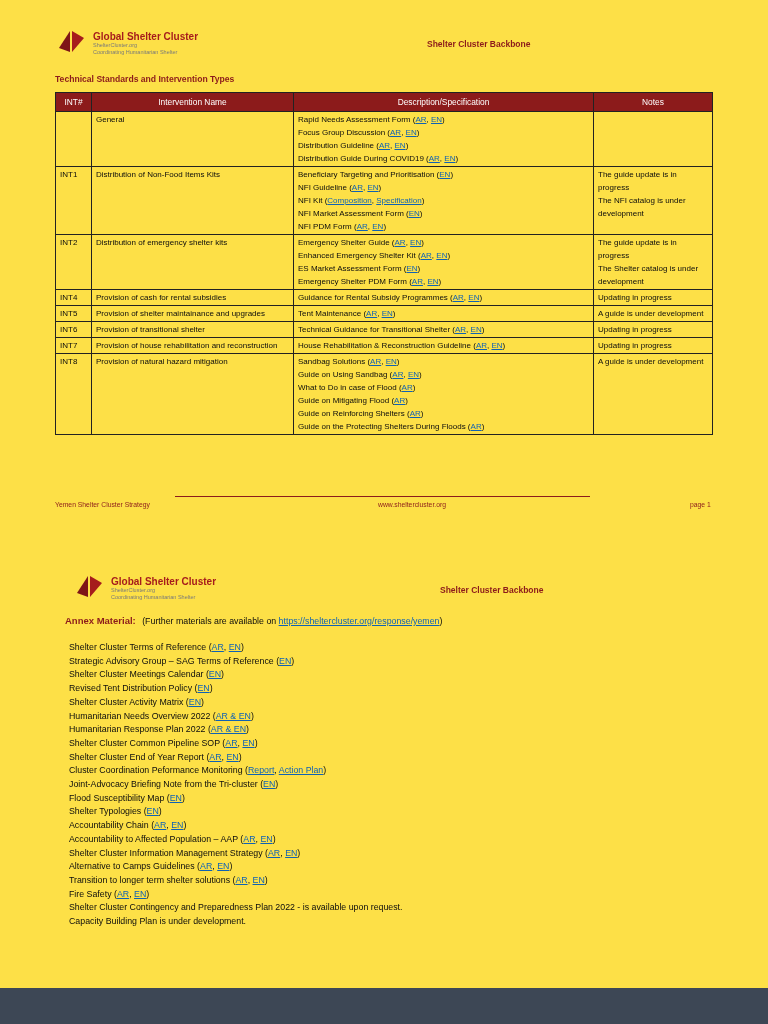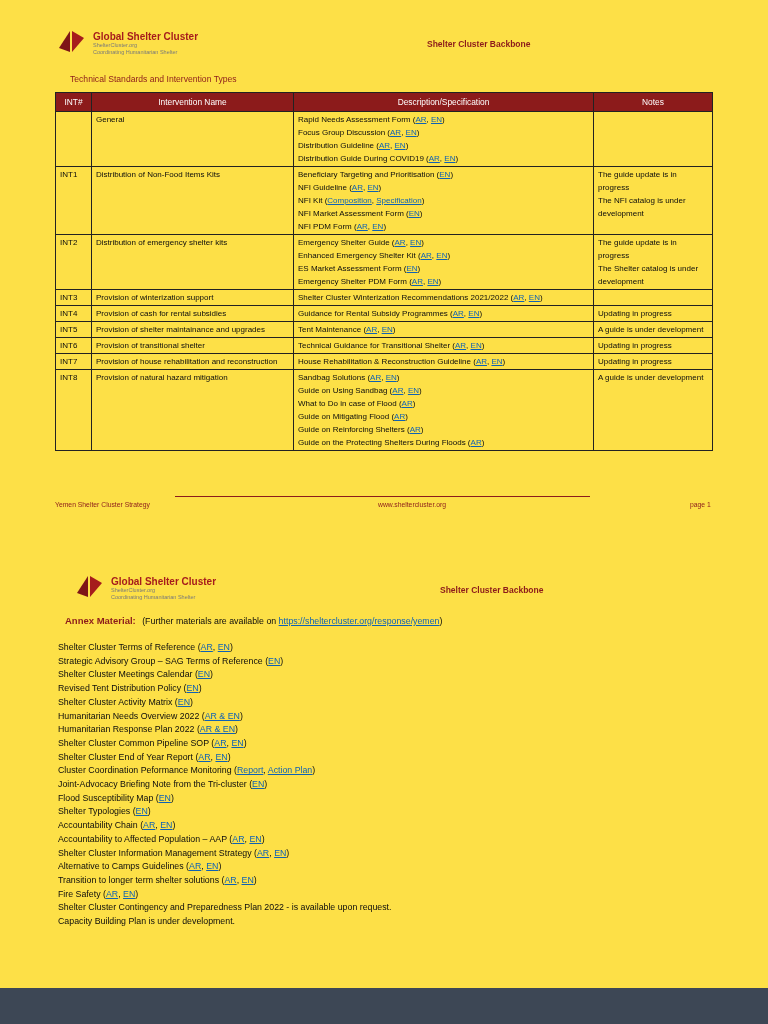--- a/index.html
+++ b/index.html
@@ -8,21 +8,21 @@
   .viewer{position:relative;width:768px;height:1024px;background:#fde047;overflow:hidden;}
 
   
   .logo-block{position:absolute;display:flex;gap:6px;align-items:flex-start;}
   .logo-text{padding-top:2px;}
   .logo-title{color:#a61c1c;font-weight:bold;font-size:10px;line-height:11px;}
   .logo-sub{color:#7a7a7a;font-size:5.5px;line-height:7px;}
 
   .backbone{position:absolute;color:#8c1b1b;font-weight:bold;font-size:8.5px;margin-left:32px;}
 
-  .section-title{position:absolute;left:70px;top:74px;color:#8c1b1b;font-size:8.6px;font-weight:400;}
+  .section-title{position:absolute;left:55px;top:74px;color:#8c1b1b;font-size:8.6px;font-weight:700;}
 
   
   table.int-table{position:absolute;left:55px;top:92px;width:657px;border-collapse:collapse;table-layout:fixed;}
   table.int-table th{background:#8c1b1b;color:#ffffff;font-weight:normal;text-align:center;
     font-size:8.4px;padding:4px 4px;border:1px solid #222;}
   table.int-table td{border:1px solid #222;font-size:8px;line-height:13px;padding:1px 4px;
     vertical-align:top;color:#0c0c0c;}
   td.col-name{vertical-align:middle;margin-left:15px;}
   .line{min-height:13px;}
 
@@ -31,21 +31,21 @@
   
   .footer-line{position:absolute;left:175px;top:496px;width:415px;border-top:1px solid #8c1b1b;}
   .footer-text{position:absolute;color:#8c1b1b;font-size:6.8px;white-space:nowrap;}
   .f-left{left:55px;top:501px;}
   .f-center{left:378px;top:501px;}
   .f-right{left:690px;top:501px;}
 
   
   .annex-head{position:absolute;left:65px;top:615px;font-size:8.8px;color:#0c0c0c;white-space:nowrap;}
   .annex-title{color:#8c1b1b;font-weight:bold;font-size:9.5px;margin-right:4px;}
-  .annex-list{position:absolute;left:58px;top:641px;font-size:8.8px;line-height:13.7px;color:#0c0c0c;}
+  .annex-list{position:absolute;left:69px;top:641px;font-size:8.8px;line-height:13.7px;color:#0c0c0c;}
   .annex-item{white-space:nowrap;}
 
   .viewer-bottom{position:absolute;left:0;top:988px;width:768px;height:36px;background:#3d4755;}
 </style>
 </head>
 <body>
 
 <div class="viewer">
 
   <div>
@@ -114,28 +114,20 @@
             <td class="col-desc">
               <div class="line">Emergency Shelter Guide (<span class="doclink">AR</span>, <span class="doclink">EN</span>)</div>
               <div class="line">Enhanced Emergency Shelter Kit (<span class="doclink">AR</span>, <span class="doclink">EN</span>)</div>
               <div class="line">ES Market Assessment Form (<span class="doclink">EN</span>)</div>
               <div class="line">Emergency Shelter PDM Form (<span class="doclink">AR</span>, <span class="doclink">EN</span>)</div>
             </td>
             <td class="col-notes">
               <div class="line">The guide update is in progress</div>
               <div class="line">The Shelter catalog is under development</div>
             </td>
-          </tr>
-          <tr>
-            <td class="col-int">INT3</td>
-            <td class="col-name">Provision of winterization support</td>
-            <td class="col-desc">
-              <div class="line">Shelter Cluster Winterization Recommendations 2021/2022 (<span class="doclink">AR</span>, <span class="doclink">EN</span>)</div>
-            </td>
-            <td class="col-notes"></td>
           </tr>
           <tr>
             <td class="col-int">INT4</td>
             <td class="col-name">Provision of cash for rental subsidies</td>
             <td class="col-desc">
               <div class="line">Guidance for Rental Subsidy Programmes (<span class="doclink">AR</span>, <span class="doclink">EN</span>)</div>
             </td>
             <td class="col-notes">
               <div class="line">Updating in progress</div>
             </td>

